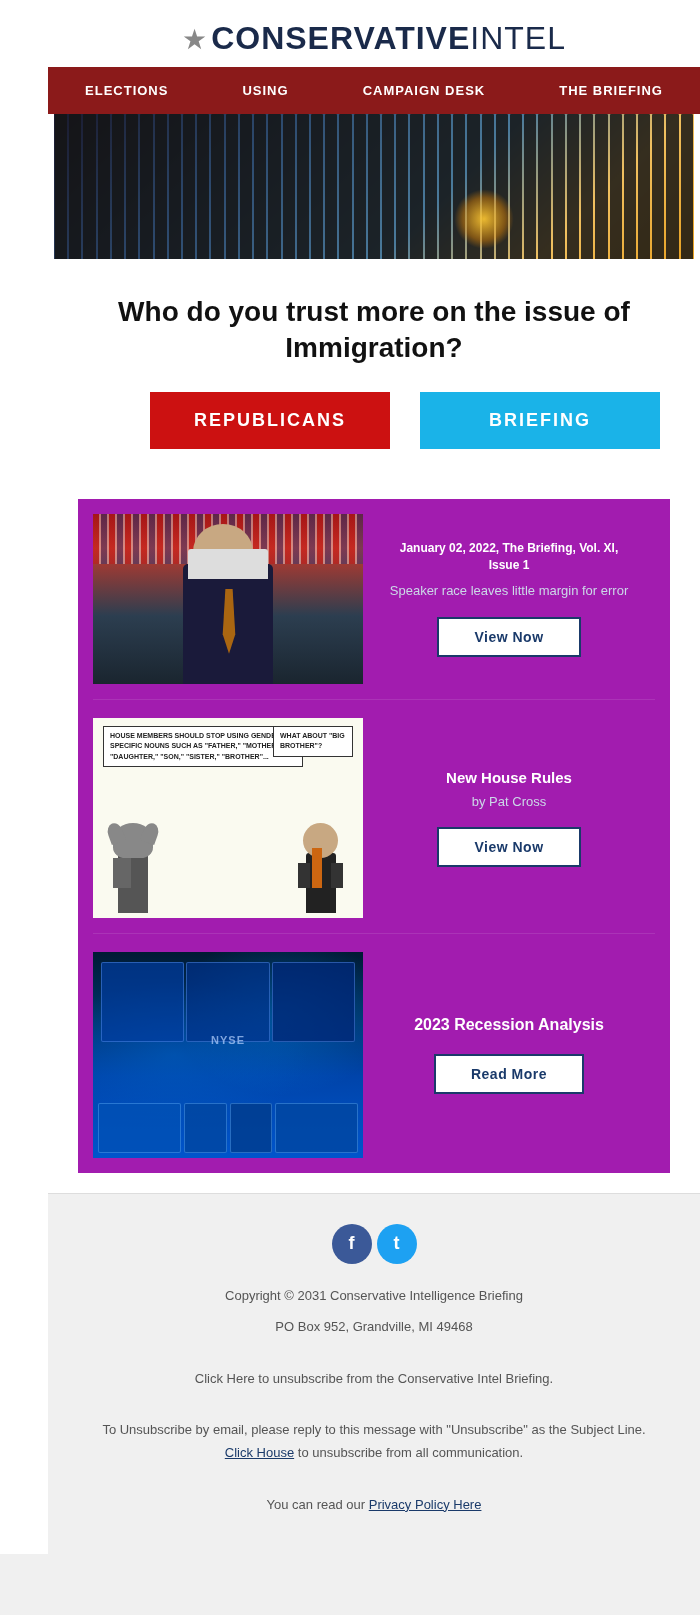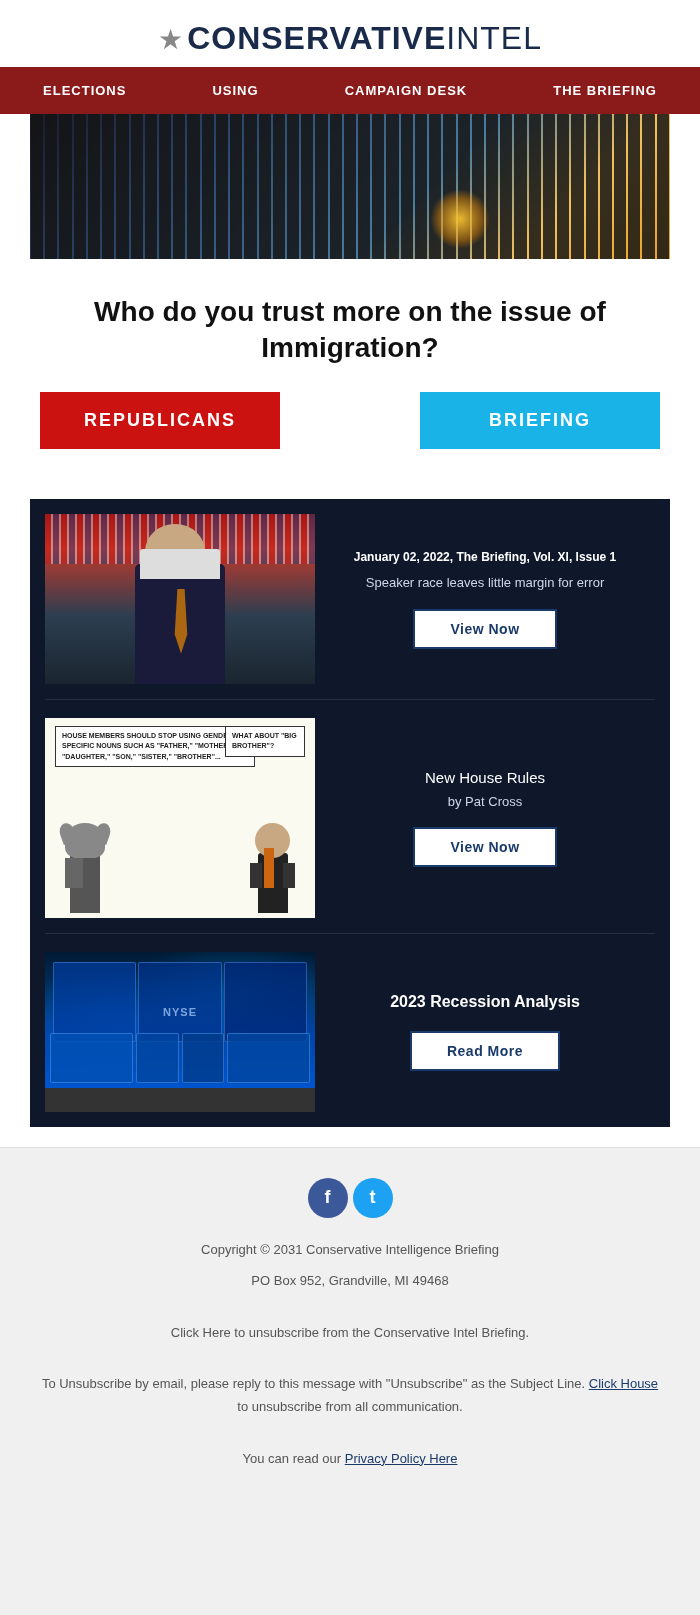--- a/index.html
+++ b/index.html
@@ -91,21 +91,21 @@
     .poll-question {
       font-size: 28px;
       font-weight: 900;
       color: #111;
       line-height: 1.3;
       margin-bottom: 25px;
       font-family: Arial Black, Arial, sans-serif;
     }
     .poll-buttons {
       display: flex;
-      justify-content: space-between;
+      justify-content: flex-end;
       gap: 30px;
       margin-top: 3px;
     }
     .btn-republicans {
       background: #cc1111;
       color: #fff;
       font-size: 18px;
       font-weight: 900;
       letter-spacing: 2px;
       border: none;
@@ -122,21 +122,21 @@
       letter-spacing: 2px;
       border: none;
       padding: 18px 40px;
       cursor: pointer;
       min-width: 240px;
       font-family: Arial Black, Arial, sans-serif;
     }
 
     
     .content-section {
-      background: #0f172a;
+      background: #a21caf;
       margin: 10px 0;
       padding: 15px;
     }
     .content-row {
       display: flex;
       align-items: stretch;
       margin-bottom: 8px;
       border-bottom: 1px solid rgba(255,255,255,0.1);
       padding-bottom: 15px;
     }
@@ -191,21 +191,21 @@
     .cartoon-bg {
       width: 100%;
       height: 100%;
       background: #fafaf0;
       position: relative;
     }
 
     
     .img-stock {
       width: 100%;
-      height: 136px;
+      height: 206px;
       background: linear-gradient(180deg, #001a33 0%, #003366 30%, #0044aa 60%, #0055cc 100%);
       position: relative;
       overflow: hidden;
     }
     .stock-overlay {
       position: absolute;
       top: 0; left: 0; right: 0; bottom: 0;
       background: 
         radial-gradient(ellipse at 30% 50%, rgba(0,100,200,0.5) 0%, transparent 50%),
         radial-gradient(ellipse at 70% 30%, rgba(0,150,255,0.3) 0%, transparent 40%);
@@ -229,21 +229,21 @@
     }
     .content-subtitle {
       color: #ccd8e8;
       font-size: 13px;
       margin-bottom: 17px;
       line-height: 1.4;
     }
     .content-title {
       color: #fff;
       font-size: 15px;
-      font-weight: 400;
+      font-weight: 700;
       margin-bottom: 8px;
     }
     .content-author {
       color: #ccd8e8;
       font-size: 13px;
       margin-bottom: 18px;
     }
     .content-recession-title {
       color: #fff;
       font-size: 16px;
@@ -314,20 +314,21 @@
       color: #1a3a6a;
       text-decoration: underline;
       cursor: pointer;
     }
     .footer-divider {
       height: 20px;
     }
 
     .outer-wrap {
       background: #fff;
+      padding-left: 48px;
     }
   </style>
 </head>
 <body>
 
 <div class="outer-wrap">
 
   <div class="header">
     <div>
       <span class="logo-star">★</span><span class="logo-text">CONSERVATIVE</span><span class="logo-text logo-intel">INTEL</span>

